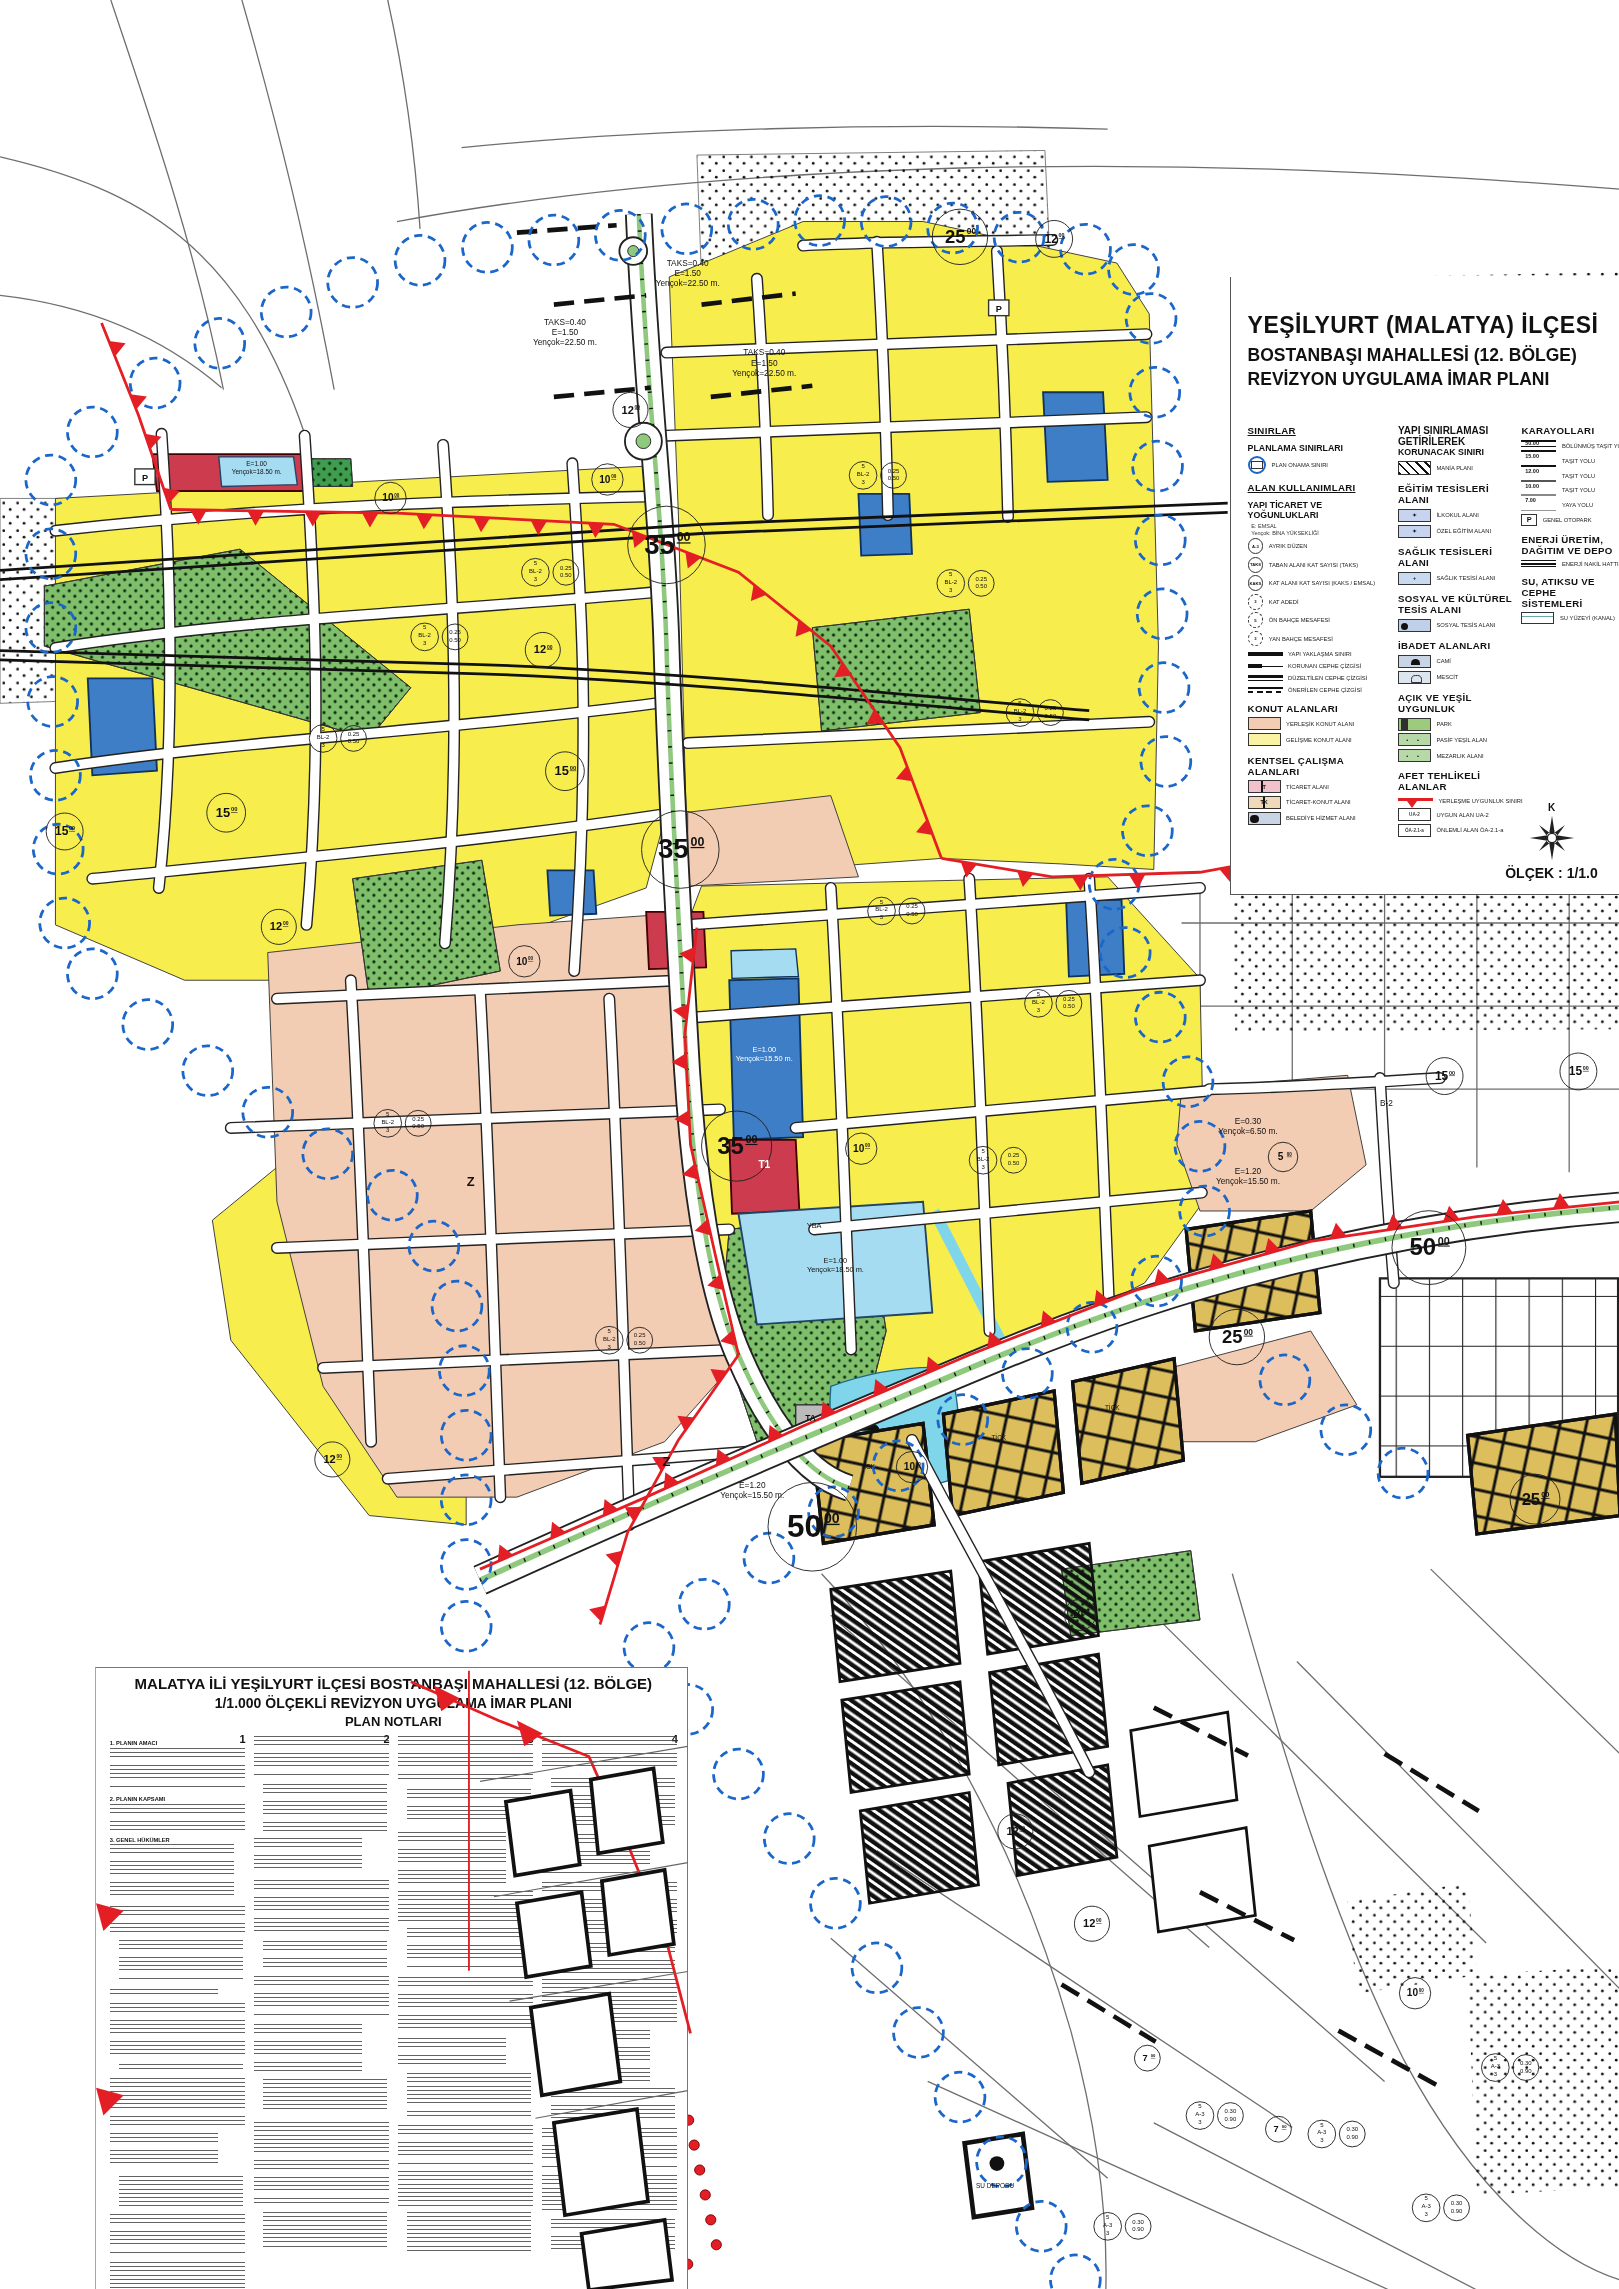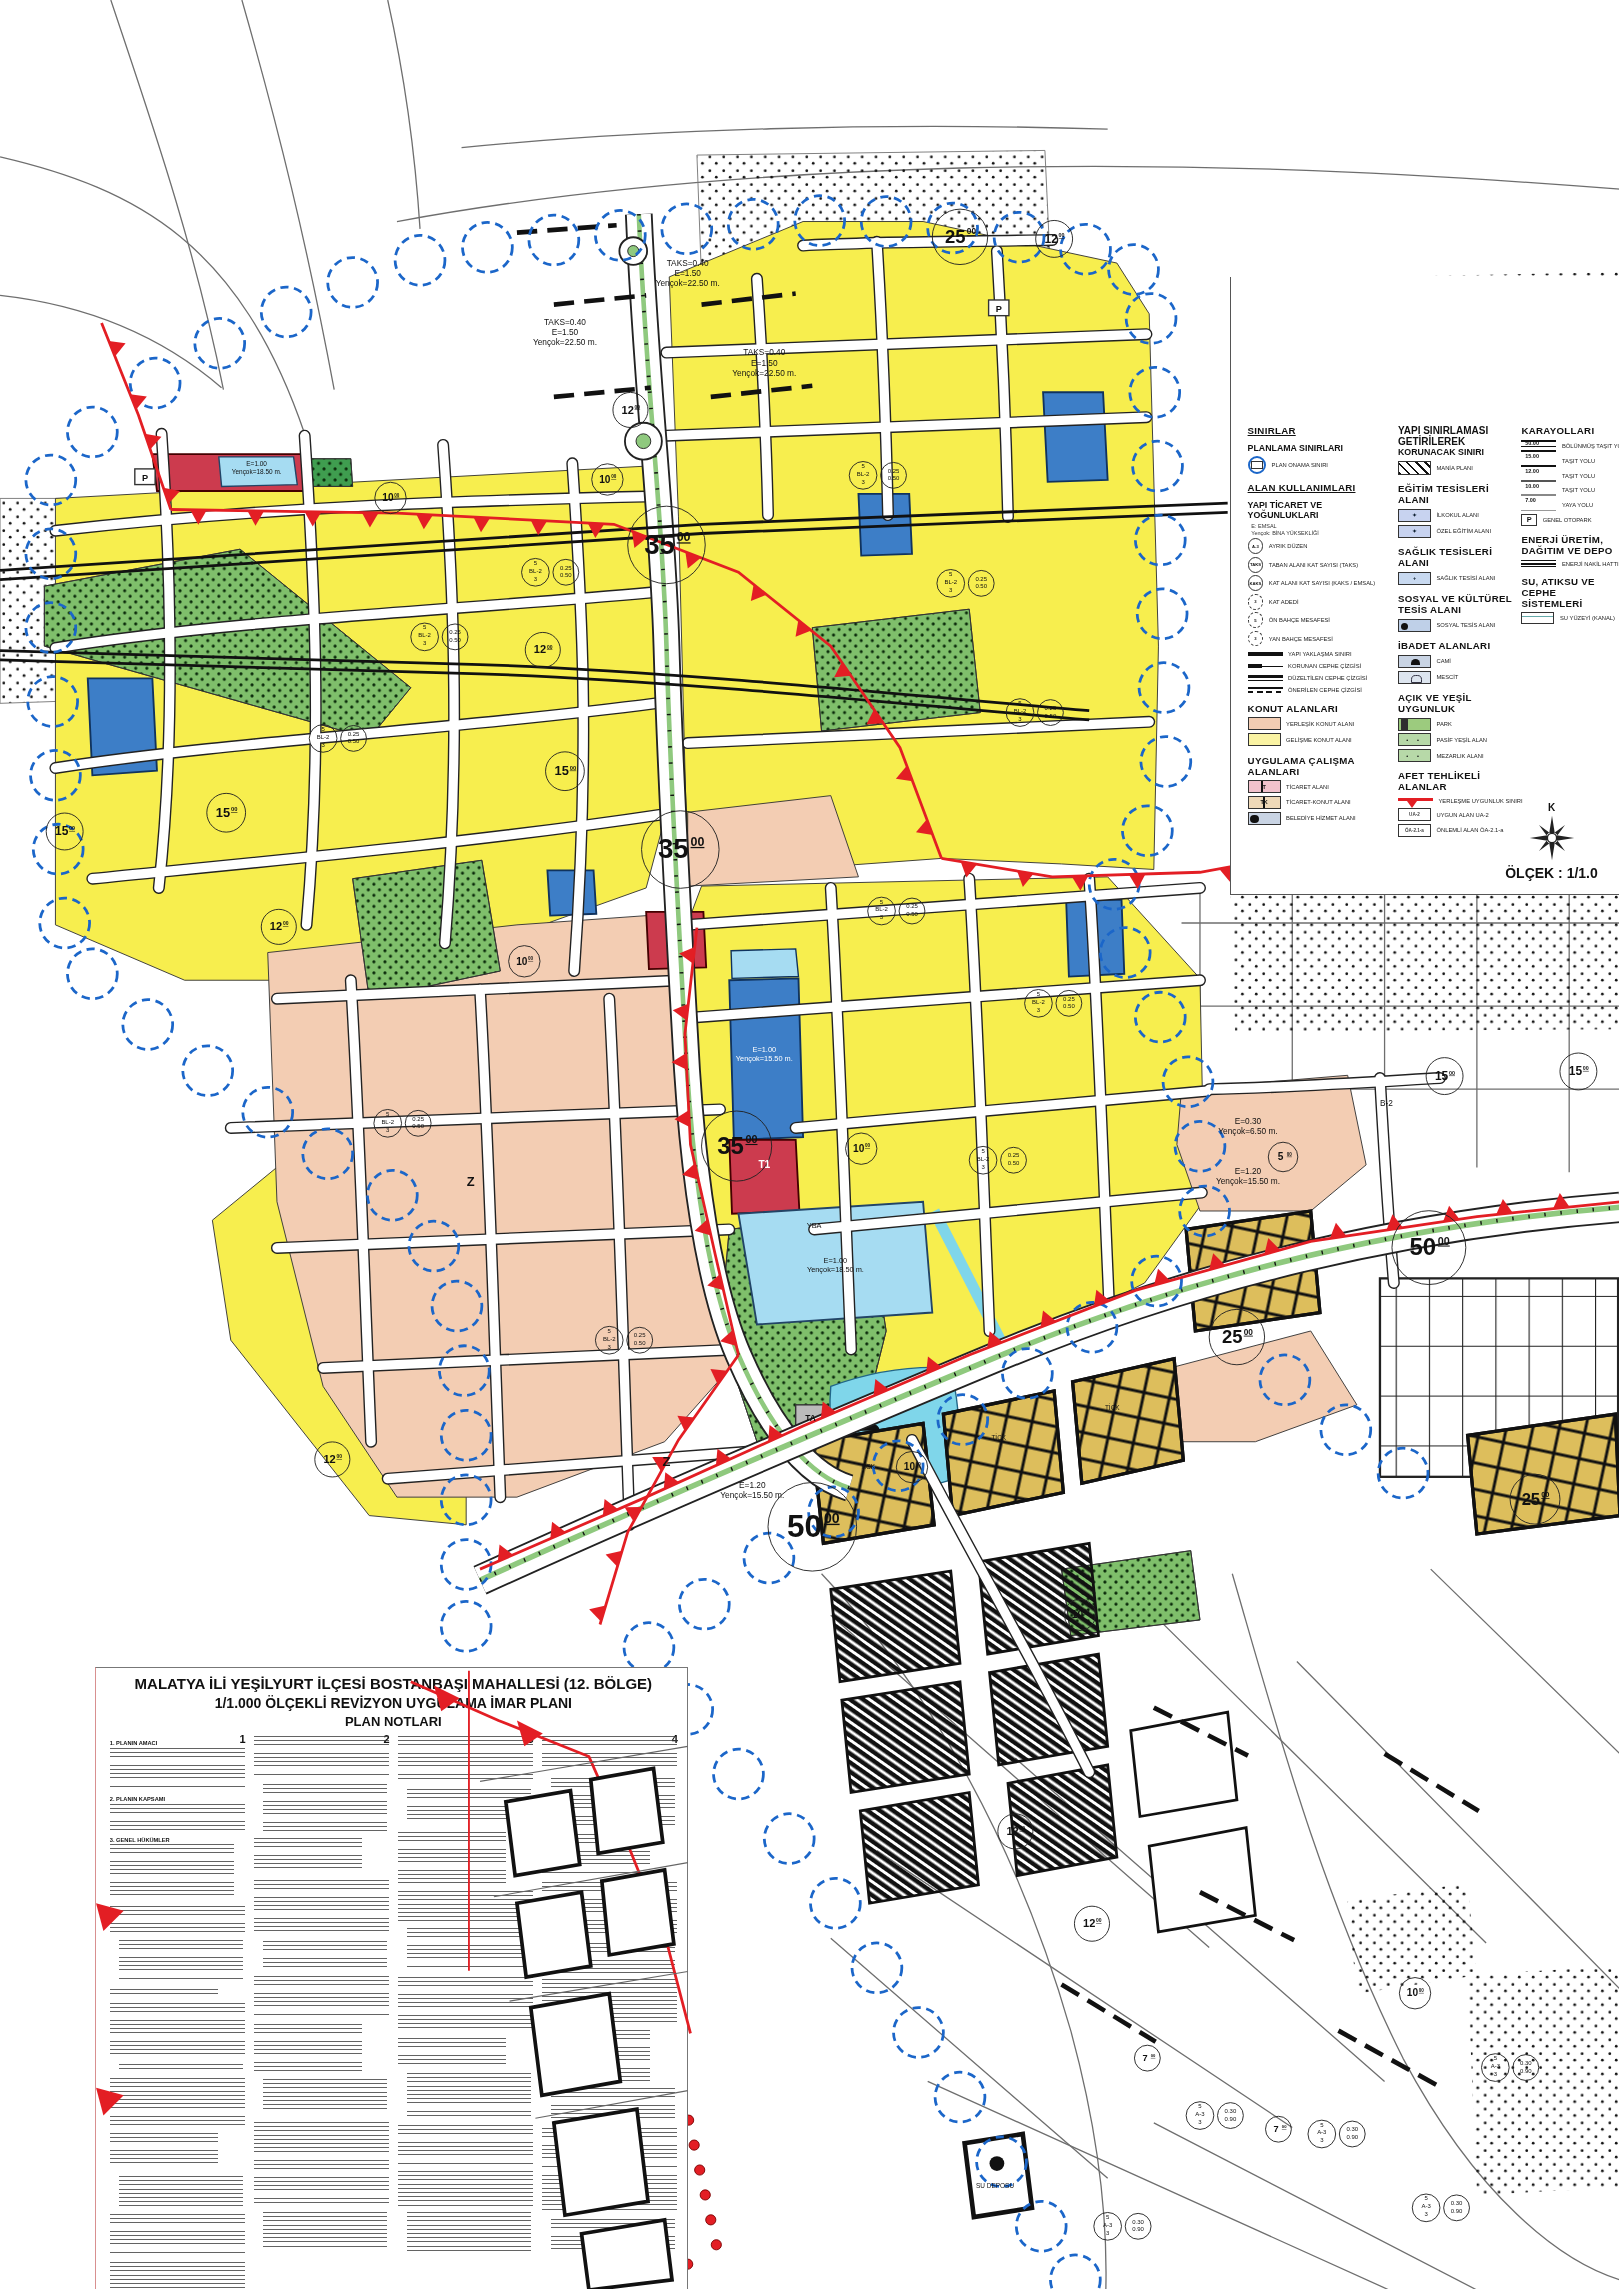--- a/index.html
+++ b/index.html
@@ -757,20 +757,25 @@
       <circle cx="770" cy="2405" r="5.5" fill="#E31E24" stroke="#7a0000" stroke-width="1"></circle>
       <circle cx="702" cy="2420" r="5.5" fill="#E31E24" stroke="#7a0000" stroke-width="1"></circle>
       <circle cx="739" cy="2426" r="5.5" fill="#E31E24" stroke="#7a0000" stroke-width="1"></circle>
       <circle cx="776" cy="2432" r="5.5" fill="#E31E24" stroke="#7a0000" stroke-width="1"></circle>
       <circle cx="708" cy="2447" r="5.5" fill="#E31E24" stroke="#7a0000" stroke-width="1"></circle>
       <circle cx="745" cy="2453" r="5.5" fill="#E31E24" stroke="#7a0000" stroke-width="1"></circle>
     </g>
 </svg>
 
 <div id="legend-panel">
+  <div id="title-block">
+    <div class="t1">YEŞİLYURT (MALATYA) İLÇESİ</div>
+    <div class="t2">BOSTANBAŞI  MAHALLESİ  (12. BÖLGE)</div>
+    <div class="t3">REVİZYON UYGULAMA İMAR PLANI</div>
+  </div>
   <div id="legend-cols">
     <div class="lcol lcol1" id="lcol0">
         <div class="lg-heading u">SINIRLAR</div>
         <div class="lg-sub">PLANLAMA SINIRLARI</div>
         <div class="lg-item">
           <span class="sw s-plan-onama">
             <i></i>
           </span>
           <span class="lg-label">PLAN ONAMA SINIRI</span>
         </div>
@@ -820,21 +825,21 @@
         </div>
         <div class="lg-heading">KONUT ALANLARI</div>
         <div class="lg-item">
           <span class="sw s-box b-peach"></span>
           <span class="lg-label">YERLEŞİK KONUT ALANI</span>
         </div>
         <div class="lg-item">
           <span class="sw s-box b-yellow"></span>
           <span class="lg-label">GELİŞME KONUT ALANI</span>
         </div>
-        <div class="lg-heading">UYGULAMA ÇALIŞMA ALANLARI</div>
+        <div class="lg-heading">KENTSEL ÇALIŞMA ALANLARI</div>
         <div class="lg-item">
           <span class="sw s-box b-t">T</span>
           <span class="lg-label">TİCARET ALANI</span>
         </div>
         <div class="lg-item">
           <span class="sw s-box b-tk">TK</span>
           <span class="lg-label">TİCARET-KONUT ALANI</span>
         </div>
         <div class="lg-item">
           <span class="sw s-box b-bha"></span>

